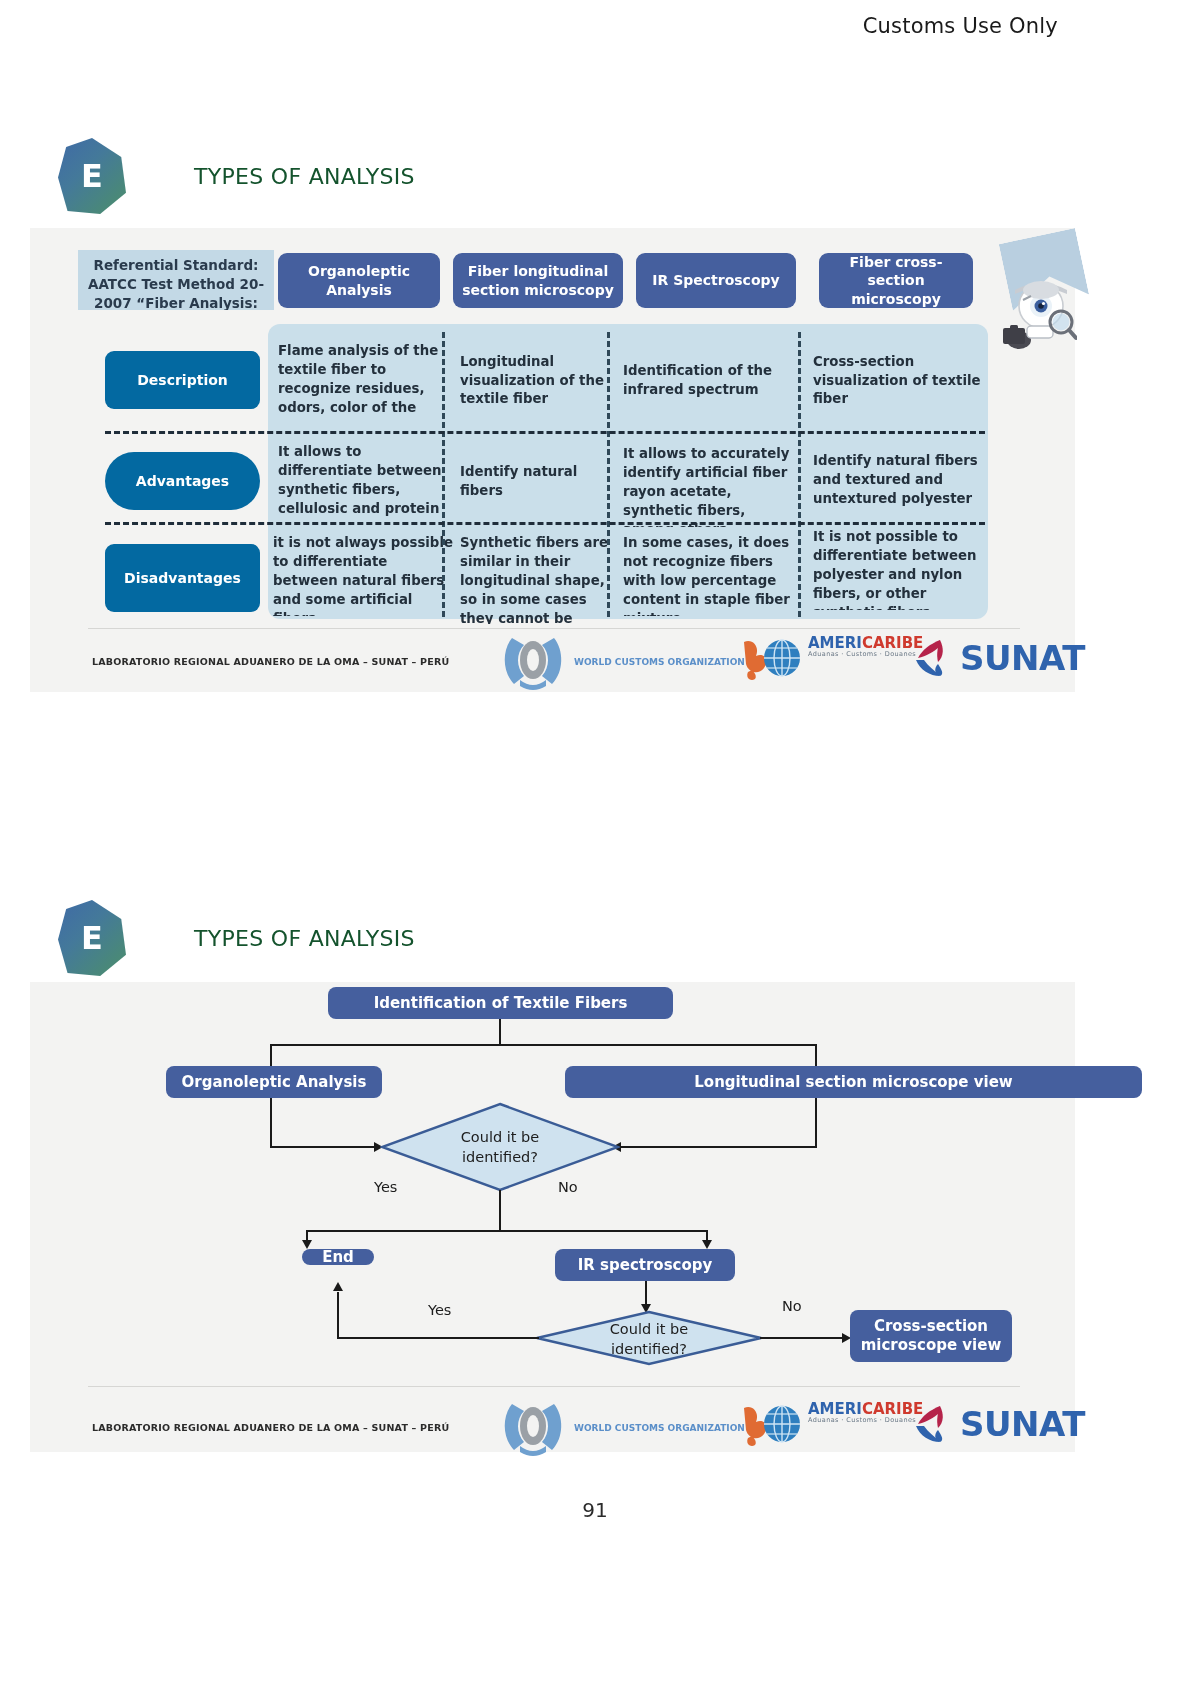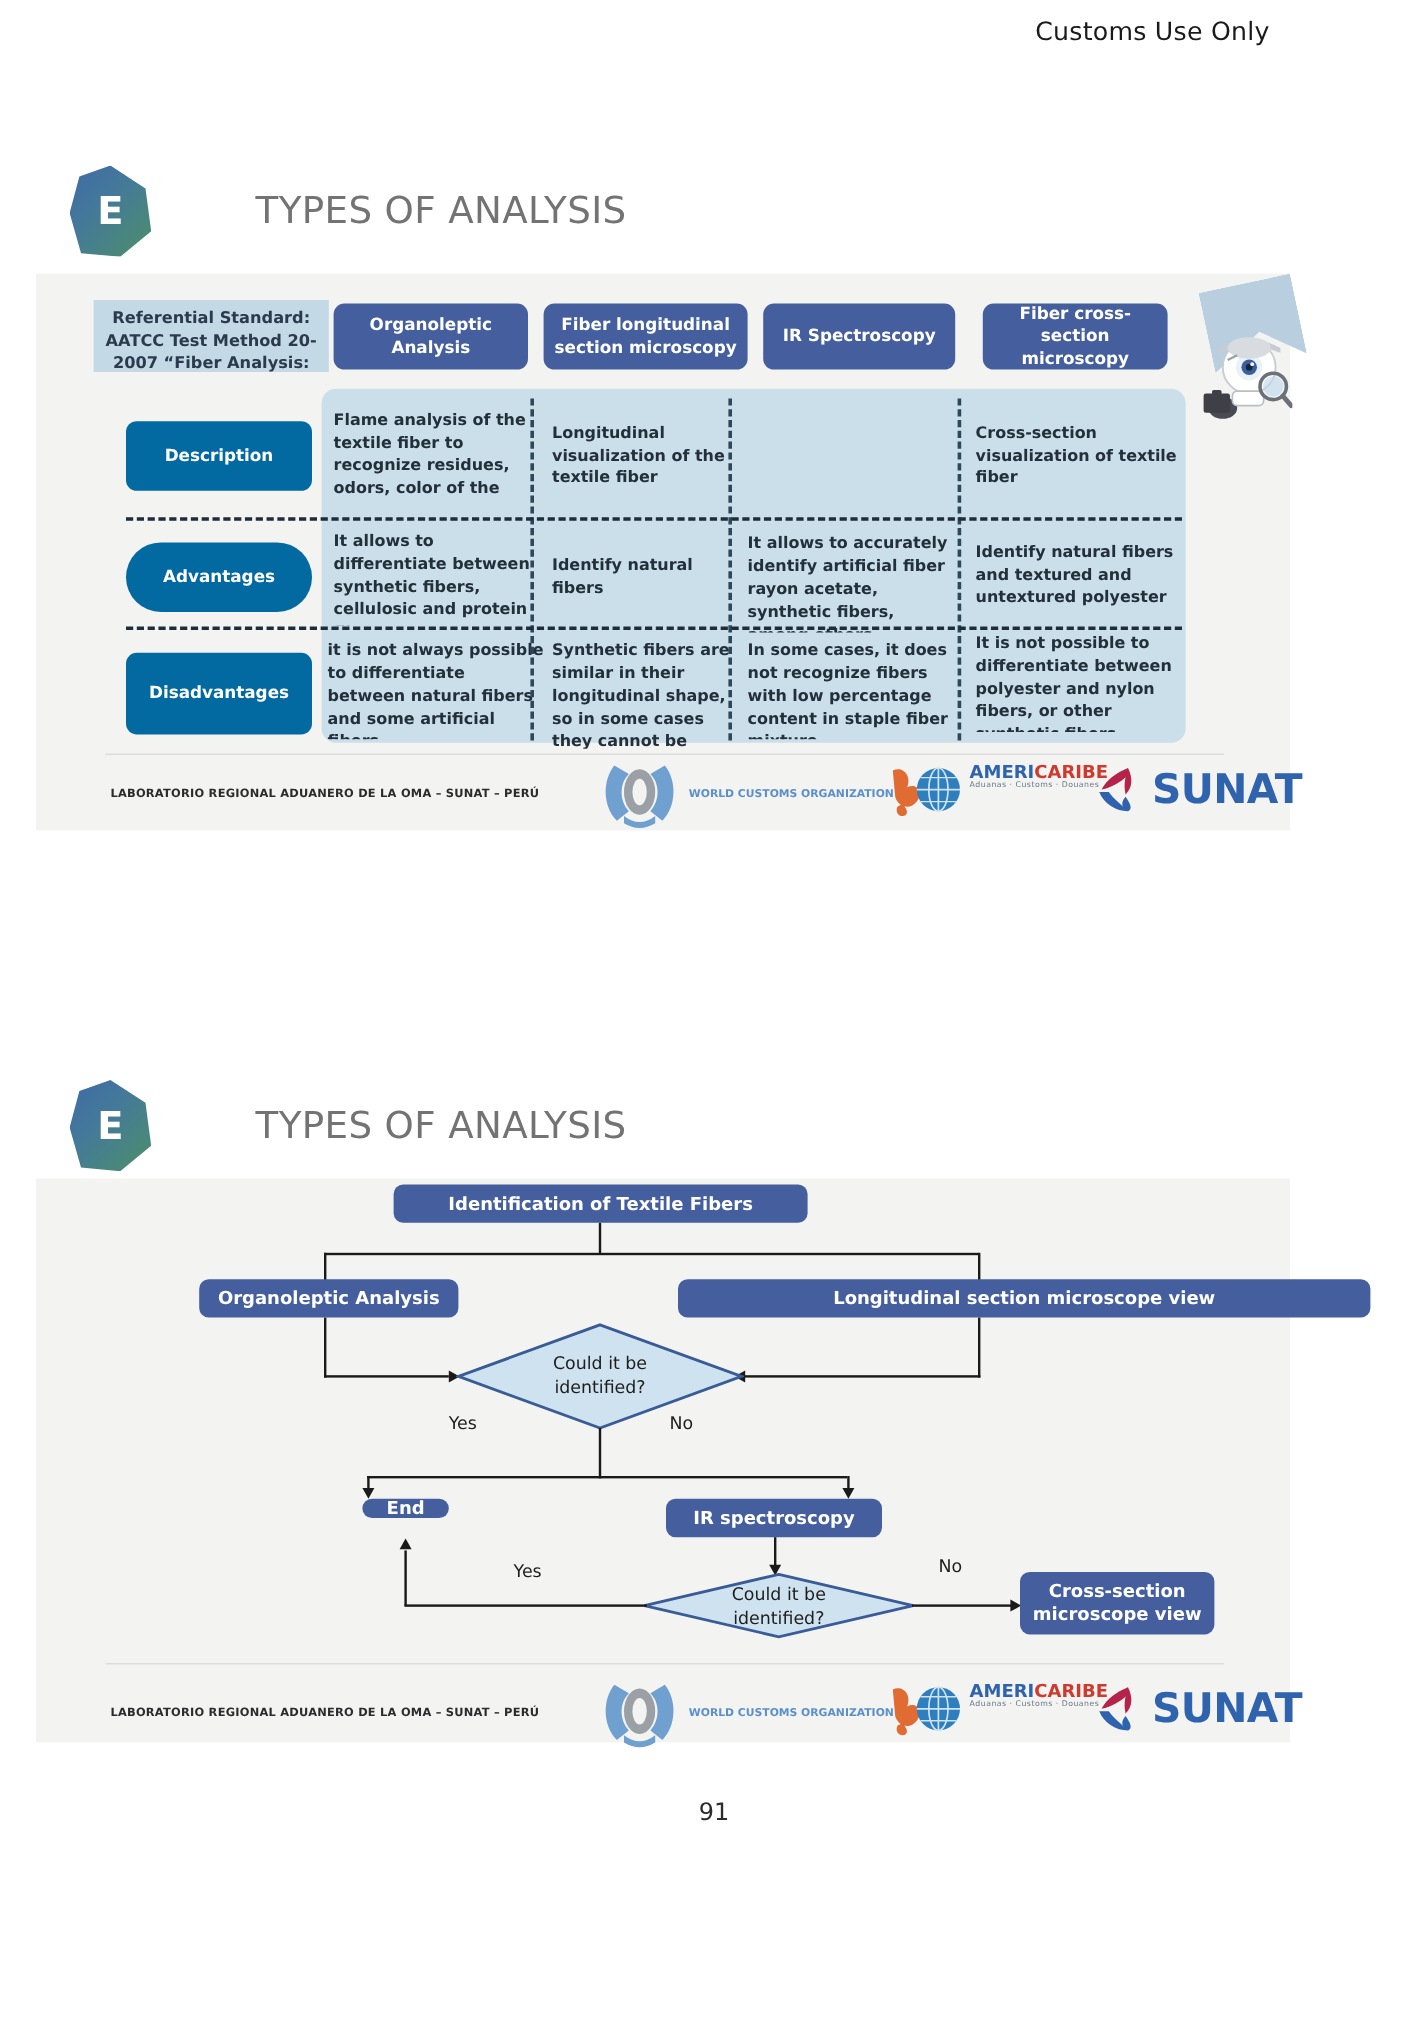--- a/index.html
+++ b/index.html
@@ -29,21 +29,21 @@
     background: linear-gradient(135deg, #3f6aa6 0%, #44799a 40%, #4c8f6a 100%);
     clip-path: polygon(50% 0%, 93% 25%, 100% 72%, 62% 100%, 14% 96%, 0% 52%, 12% 12%);
     border-radius: 14px;
   }
   .hexbadge .hexletter {
     position: relative; z-index: 2;
     color: #ffffff; font-size: 32px; font-weight: bold;
     font-family: "DejaVu Sans", sans-serif;
   }
   .sec-title .label {
-    margin-left: 87px; font-size: 31px; color: #737373;
+    margin-left: 68px; font-size: 22px; color: #14532d;
     font-family: "DejaVu Sans", sans-serif; letter-spacing: .3px;
   }
 
   
   .slide { position: absolute; background: #f3f3f2; }
 
   
   .chev {
     position: absolute; right: 0; top: 0;
     width: 78px; height: 68px;
@@ -195,20 +195,21 @@
         <rect x="42" y="56" width="26" height="12" rx="4" fill="#ffffff" stroke="#b9bec5" stroke-width="1.4"></rect>
         <circle cx="76" cy="52" r="11" fill="none" stroke="#6b7079" stroke-width="3"></circle>
         <circle cx="76" cy="52" r="8.5" fill="#bcd9ec" opacity="0.6"></circle>
         <line x1="84" y1="60" x2="91" y2="68" stroke="#6b7079" stroke-width="4" stroke-linecap="round"></line>
       </svg>
     </div>
 
     <div class="rowlabel" style="left:75px; top:123px; width:155px; height:58px;">Description</div>
     <div class="cell" style="left:248px; top:114px; width:170px; height:78px;">Flame analysis of the textile fiber to recognize residues, odors, color of the flame emitted, etc.</div>
     <div class="cell mid" style="left:430px; top:114px; width:160px; height:78px;">Longitudinal visualization of the textile fiber</div>
+    <div class="cell mid" style="left:593px; top:114px; width:170px; height:78px;">Identification of the infrared spectrum</div>
     <div class="cell mid" style="left:783px; top:114px; width:170px; height:78px;">Cross-section visualization of textile fiber</div>
 
     <div class="rowlabel" style="left:75px; top:224px; width:155px; height:58px;border-radius:29px;">Advantages</div>
     <div class="cell" style="left:248px; top:215px; width:180px; height:78px;">It allows to differentiate between synthetic fibers, cellulosic and protein fibers.</div>
     <div class="cell mid" style="left:430px; top:215px; width:160px; height:78px;">Identify natural fibers</div>
     <div class="cell" style="left:593px; top:217px; width:170px; height:82px;">It allows to accurately identify artificial fiber rayon acetate, synthetic fibers, among others.</div>
     <div class="cell" style="left:783px; top:224px; width:175px; height:78px;">Identify natural fibers and textured and untextured polyester</div>
 
     <div class="rowlabel" style="left:75px; top:316px; width:155px; height:68px;">Disadvantages</div>
     <div class="cell" style="left:243px; top:306px; width:180px; height:82px;">it is not always possible to differentiate between natural fibers and some artificial fibers.</div>

